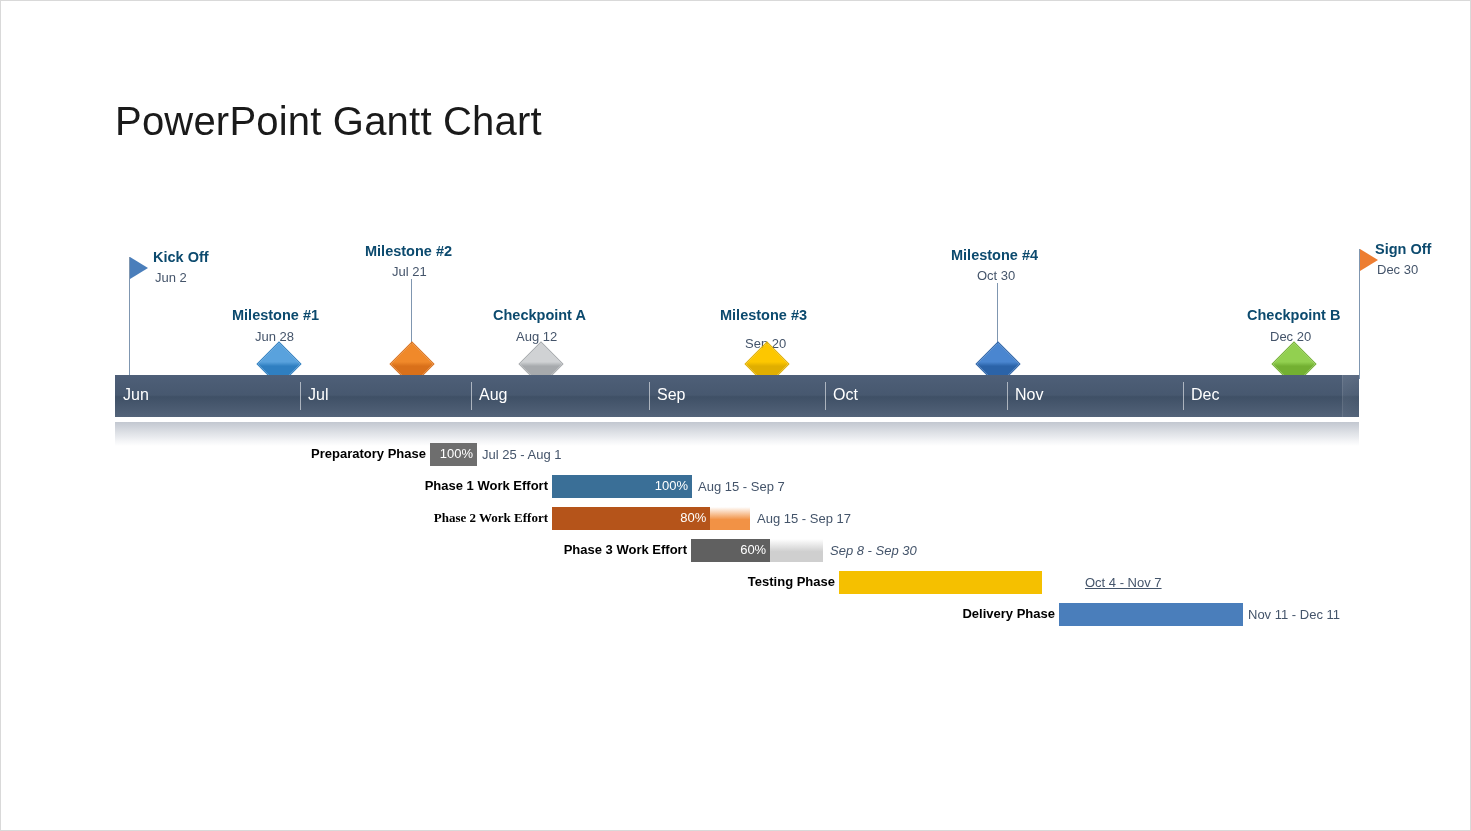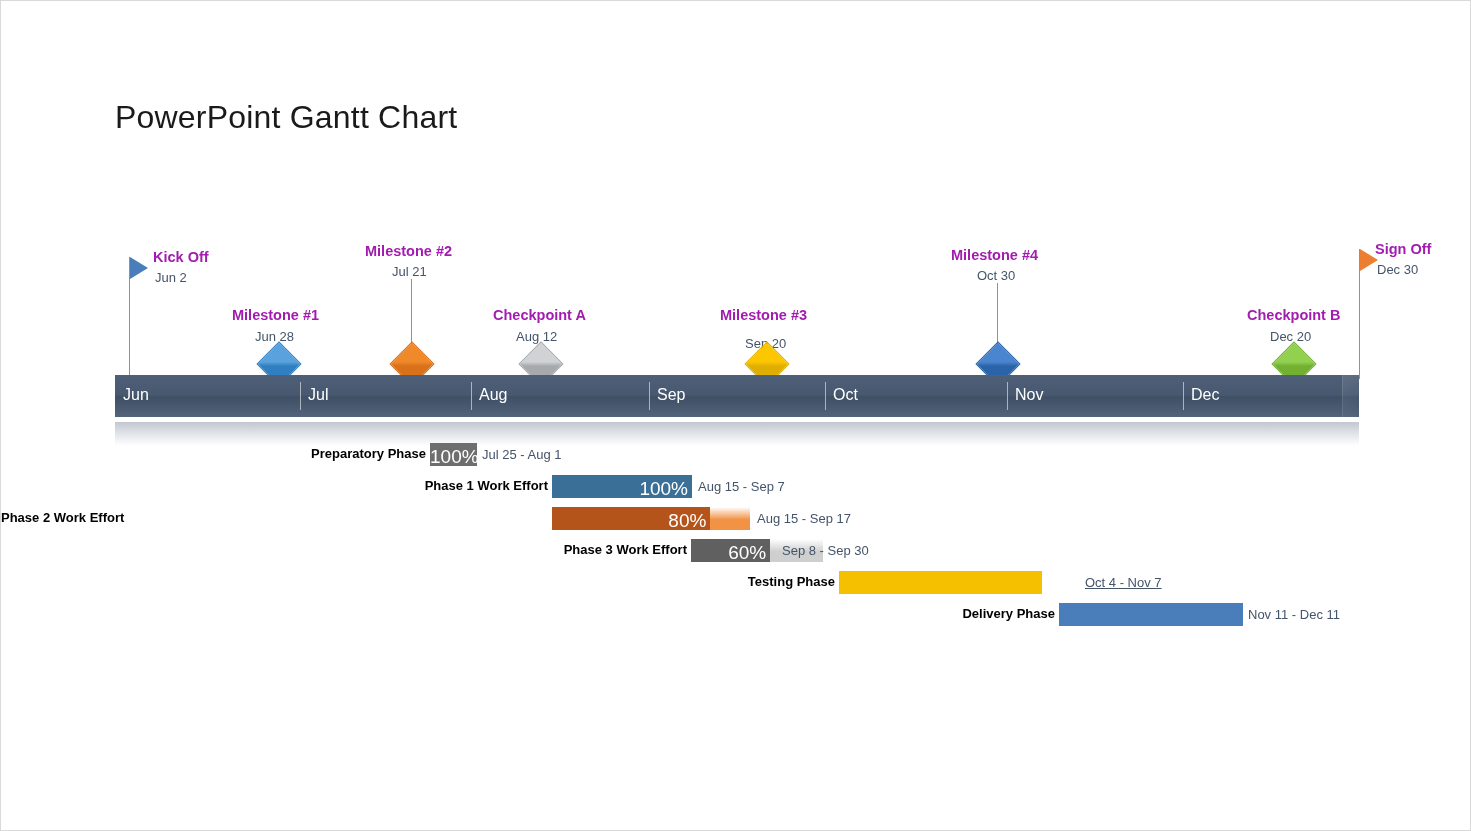--- a/index.html
+++ b/index.html
@@ -20,21 +20,21 @@
     background: #ffffff;
     border: 1px solid #d9d9d9;
     box-sizing: border-box;
   }
 
   
   .title {
     position: absolute;
     left: 114px;
     top: 98px;
-    font-size: 32px;
+    font-size: 40px;
     font-weight: 400;
     color: #1a1a1a;
     letter-spacing: 0.2px;
     white-space: nowrap;
   }
 
   
   .timeline-bar {
     position: absolute;
     left: 114px;
@@ -88,21 +88,21 @@
   }
   .marker .connector {
     position: absolute;
     width: 1px;
     background: #7f96b0;
   }
   .marker .mk-label {
     position: absolute;
     font-size: 14.5px;
     font-weight: bold;
-    color: #a21caf;
+    color: #0c4a6e;
     white-space: nowrap;
   }
   .marker .mk-date {
     position: absolute;
     font-size: 13px;
     color: #44546a;
     white-space: nowrap;
   }
   .diamond {
     position: absolute;
@@ -143,21 +143,21 @@
     height: 100%;
   }
   .task-bar .rest {
     position: absolute;
     right: 0; top: 0;
     height: 100%;
   }
   .task-bar .pct {
     position: absolute;
     top: 3px;
-    font-size: 19px;
+    font-size: 13px;
     color: #ffffff;
     white-space: nowrap;
   }
   .task-dates {
     position: absolute;
     top: 4px;
     font-size: 13px;
     color: #44546a;
     white-space: nowrap;
   }
@@ -260,36 +260,36 @@
       <div class="task-row" style="left: 0px; top: 474px; width: 1471px;">
         <div class="task-label" style="left: 0px; width: 547px; text-align: right;">Phase 1 Work Effort</div>
         <div class="task-bar" style="left: 551px; width: 140px;">
           <div class="rest" style="width: 0%; background: linear-gradient(rgb(255, 255, 255) 0%, rgb(168, 196, 216) 55%, rgb(168, 196, 216) 100%);"></div>
           <div class="fill" style="width: 100%; background: linear-gradient(rgb(58, 111, 151) 0%, rgb(58, 111, 151) 42%, rgb(58, 111, 151) 58%, rgb(58, 111, 151) 100%);"></div>
           <div class="pct" style="left: 0px; width: 100%; text-align: right; padding-right: 4px; box-sizing: border-box;">100%</div>
         </div>
         <div class="task-dates" style="left: 697px;">Aug 15 - Sep 7</div>
       </div>
       <div class="task-row" style="left: 0px; top: 506px; width: 1471px;">
-        <div class="task-label" style="left: 0px; width: 547px; ">Phase 2 Work Effort</div>
+        <div class="task-label" style="left: 0px; width: 547px; text-align: right; font-family: Liberation Serif, serif;">Phase 2 Work Effort</div>
         <div class="task-bar" style="left: 551px; width: 198px;">
           <div class="rest" style="width: 20%; background: linear-gradient(rgb(255, 255, 255) 0%, rgb(242, 146, 69) 55%, rgb(242, 146, 69) 100%);"></div>
           <div class="fill" style="width: 80%; background: linear-gradient(rgb(181, 84, 26) 0%, rgb(181, 84, 26) 42%, rgb(181, 84, 26) 58%, rgb(181, 84, 26) 100%);"></div>
           <div class="pct" style="left: 0px; width: 80%; text-align: right; padding-right: 4px; box-sizing: border-box;">80%</div>
         </div>
         <div class="task-dates" style="left: 756px;">Aug 15 - Sep 17</div>
       </div>
       <div class="task-row" style="left: 0px; top: 538px; width: 1471px;">
         <div class="task-label" style="left: 0px; width: 686px; text-align: right;">Phase 3 Work Effort</div>
         <div class="task-bar" style="left: 690px; width: 132px;">
           <div class="rest" style="width: 40%; background: linear-gradient(rgb(255, 255, 255) 0%, rgb(207, 207, 207) 55%, rgb(207, 207, 207) 100%);"></div>
           <div class="fill" style="width: 60%; background: linear-gradient(rgb(96, 96, 96) 0%, rgb(96, 96, 96) 42%, rgb(96, 96, 96) 58%, rgb(96, 96, 96) 100%);"></div>
           <div class="pct" style="left: 0px; width: 60%; text-align: right; padding-right: 4px; box-sizing: border-box; padding-left: 28px;">60%</div>
         </div>
-        <div class="task-dates" style="left: 781px;">Sep 8 - Sep 30</div>
+        <div class="task-dates" style="left: 829px; font-style: italic;">Sep 8 - Sep 30</div>
       </div>
       <div class="task-row" style="left: 0px; top: 570px; width: 1471px;">
         <div class="task-label" style="left: 0px; width: 834px; text-align: right;">Testing Phase</div>
         <div class="task-bar" style="left: 838px; width: 203px;">
           <div class="rest" style="width: 0%; background: linear-gradient(rgb(255, 255, 255) 0%, rgb(245, 192, 0) 55%, rgb(245, 192, 0) 100%);"></div>
           <div class="fill" style="width: 100%; background: linear-gradient(rgb(245, 192, 0) 0%, rgb(245, 192, 0) 42%, rgb(245, 192, 0) 58%, rgb(245, 192, 0) 100%);"></div>
         </div>
         <div class="task-dates" style="left: 1084px; text-decoration: underline;">Oct 4 - Nov 7</div>
       </div>
       <div class="task-row" style="left: 0px; top: 602px; width: 1471px;">

